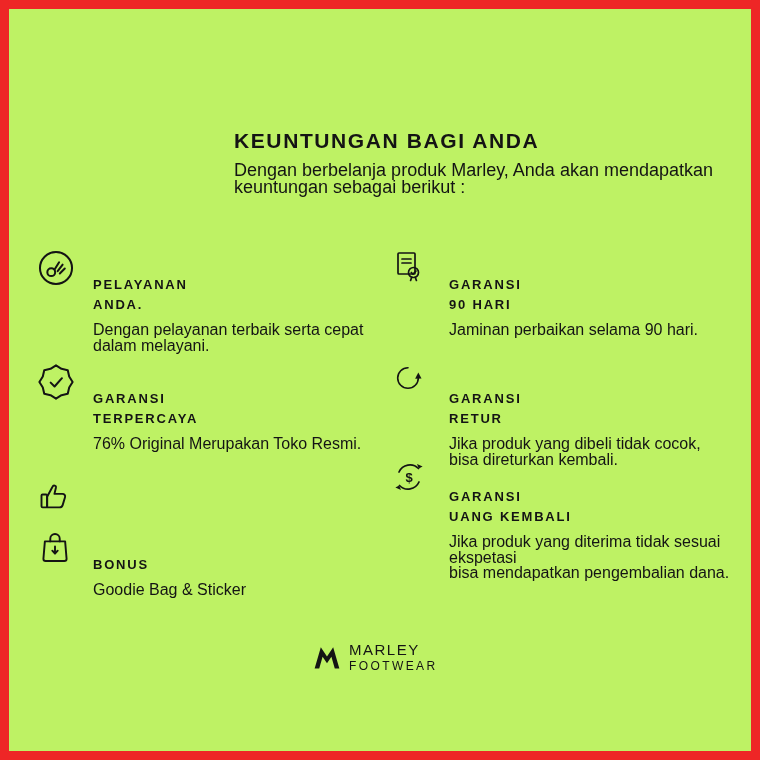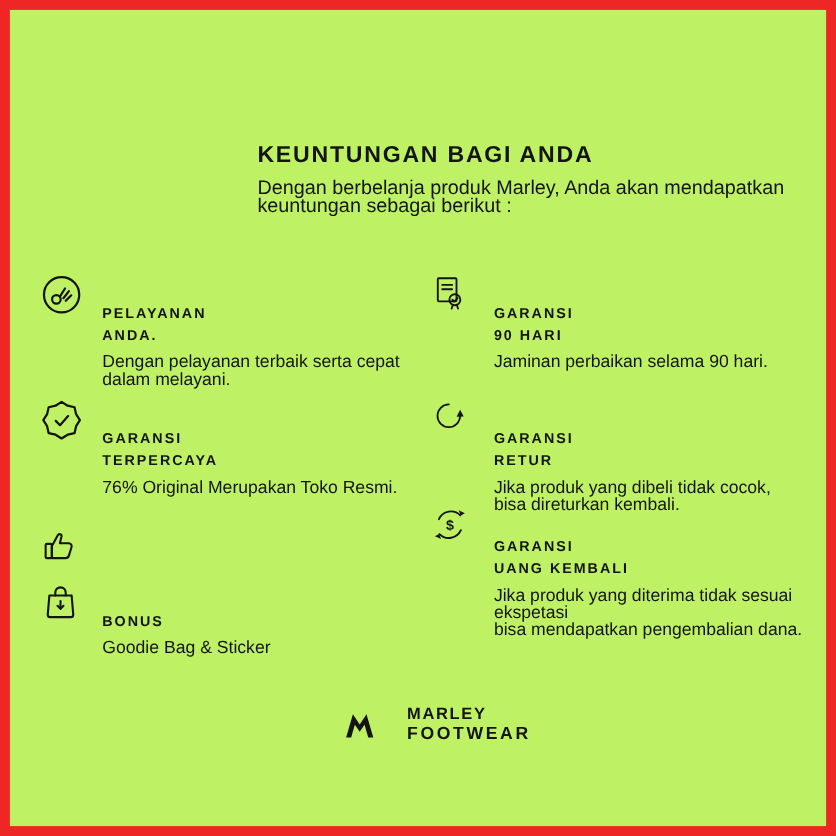--- a/index.html
+++ b/index.html
@@ -23,23 +23,23 @@
 
   .benefit.l1 { left:28px;  top:238px; }
   .benefit.l2 { left:28px;  top:352px; }
   .benefit.l3 { left:28px;  top:466px; }
   .benefit.l4 { left:28px;  top:518px; }
   .benefit.r1 { left:384px; top:238px; }
   .benefit.r2 { left:384px; top:352px; }
   .benefit.r3 { left:384px; top:450px; }
 
   .logo { position:absolute; left:303px; top:633px; display:flex; align-items:center; gap:7px; }
-  .logo-text { font-weight:bold; line-height:1;margin-left:21px; }
+  .logo-text { font-weight:normal; line-height:1; }
   .logo-text .l1 { font-size:15px; letter-spacing:1.5px; }
-  .logo-text .l2 { font-size:16px; letter-spacing:2.4px; margin-top:3px; }
+  .logo-text .l2 { font-size:12px; letter-spacing:2.4px; margin-top:3px; }
 
   svg { display:block; }
   .stroke { stroke:#141414; fill:none; stroke-width:1.7; stroke-linecap:round; stroke-linejoin:round; }
   .fillpoly { fill:#141414; stroke:none; }
 </style>
 </head>
 <body>
 
 <div class="page">
 

